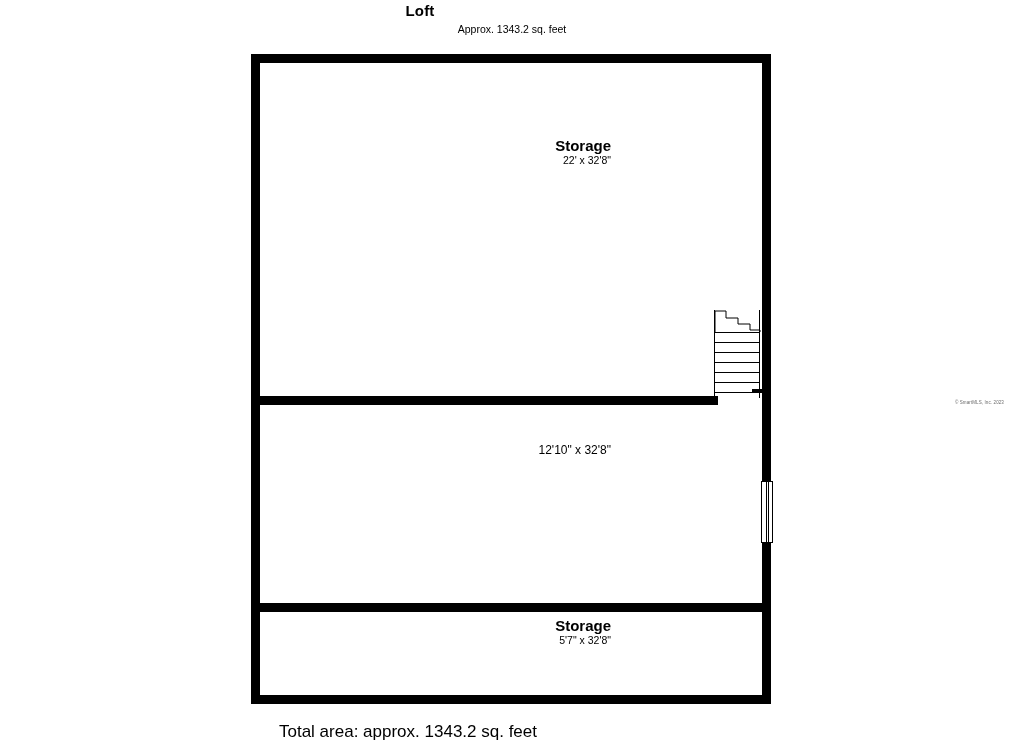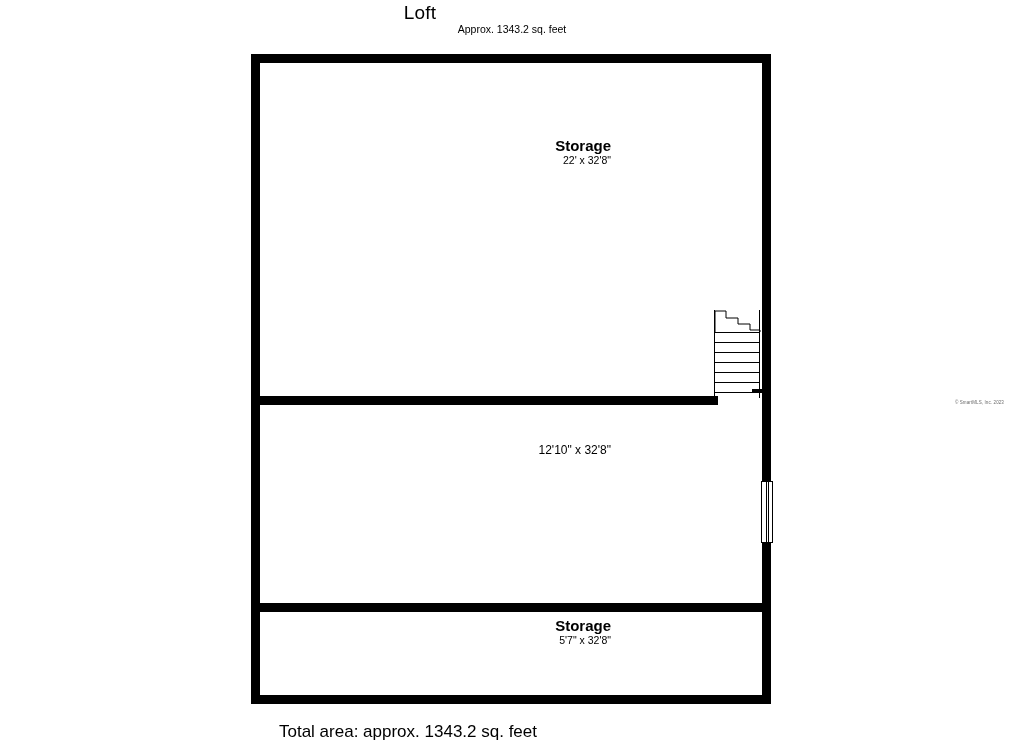--- a/index.html
+++ b/index.html
@@ -16,22 +16,22 @@
     overflow: hidden;
   }
 
   
   #floorplan-title {
     position: absolute;
     top: 2px;
     left: 0;
     width: 840px;
     text-align: center;
-    font-size: 19px;
-    font-weight: normal;
+    font-size: 15px;
+    font-weight: bold;
     letter-spacing: 0.2px;
   }
   #floorplan-subtitle {
     position: absolute;
     top: 23px;
     left: 0;
     width: 1024px;
     text-align: center;
     font-size: 10.5px;
     font-weight: normal;

